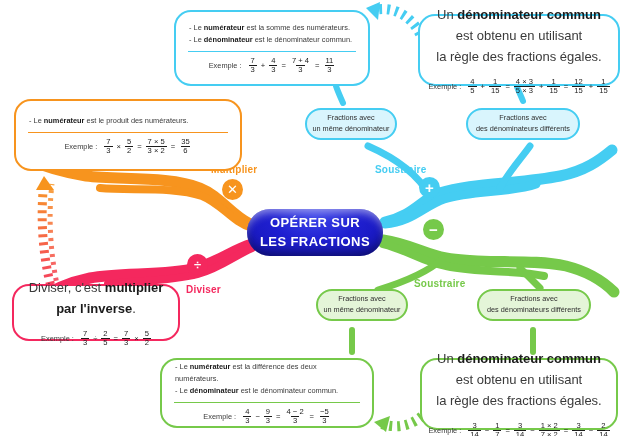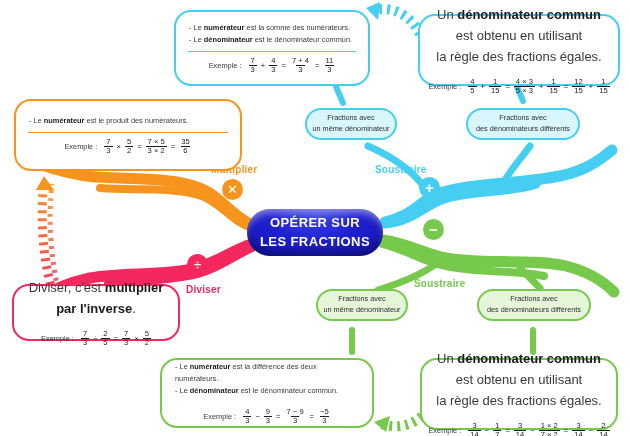--- a/index.html
+++ b/index.html
@@ -274,41 +274,41 @@
         </span>
       <span class="op">×</span>
       <span class="frac">
           <span class="num">5</span>
           <span class="den">2</span>
         </span>
     </span>
   </div>
 </div>
 
-<div class="box" style="left:160px;top:358px;width:214px;height:70px;border:2.5px solid #76c94a;border-radius:17px;align-items:center;">
+<div class="box" style="left:160px;top:358px;width:214px;height:70px;border:2.5px solid #76c94a;border-radius:17px;">
   <div class="bullets">
     <div>-&nbsp;<span>Le </span><b>numérateur</b><span> est la différence des deux numérateurs.</span></div>
     <div>-&nbsp;<span>Le </span><b>dénominateur</b><span> est le dénominateur commun.</span></div>
   </div>
   <div class="sep" style="background:#76c94a;"></div>
   <div class="exline">
     <span class="exlabel">Exemple :</span>
     <span class="expr">
       <span class="frac">
           <span class="num">4</span>
           <span class="den">3</span>
         </span>
       <span class="op">−</span>
       <span class="frac">
           <span class="num">9</span>
           <span class="den">3</span>
         </span>
       <span class="op">=</span>
       <span class="frac">
-          <span class="num">7 − 9</span>
+          <span class="num">4 − 2</span>
           <span class="den">3</span>
         </span>
       <span class="op">=</span>
       <span class="frac">
           <span class="num">−5</span>
           <span class="den">3</span>
         </span>
     </span>
   </div>
 </div>

